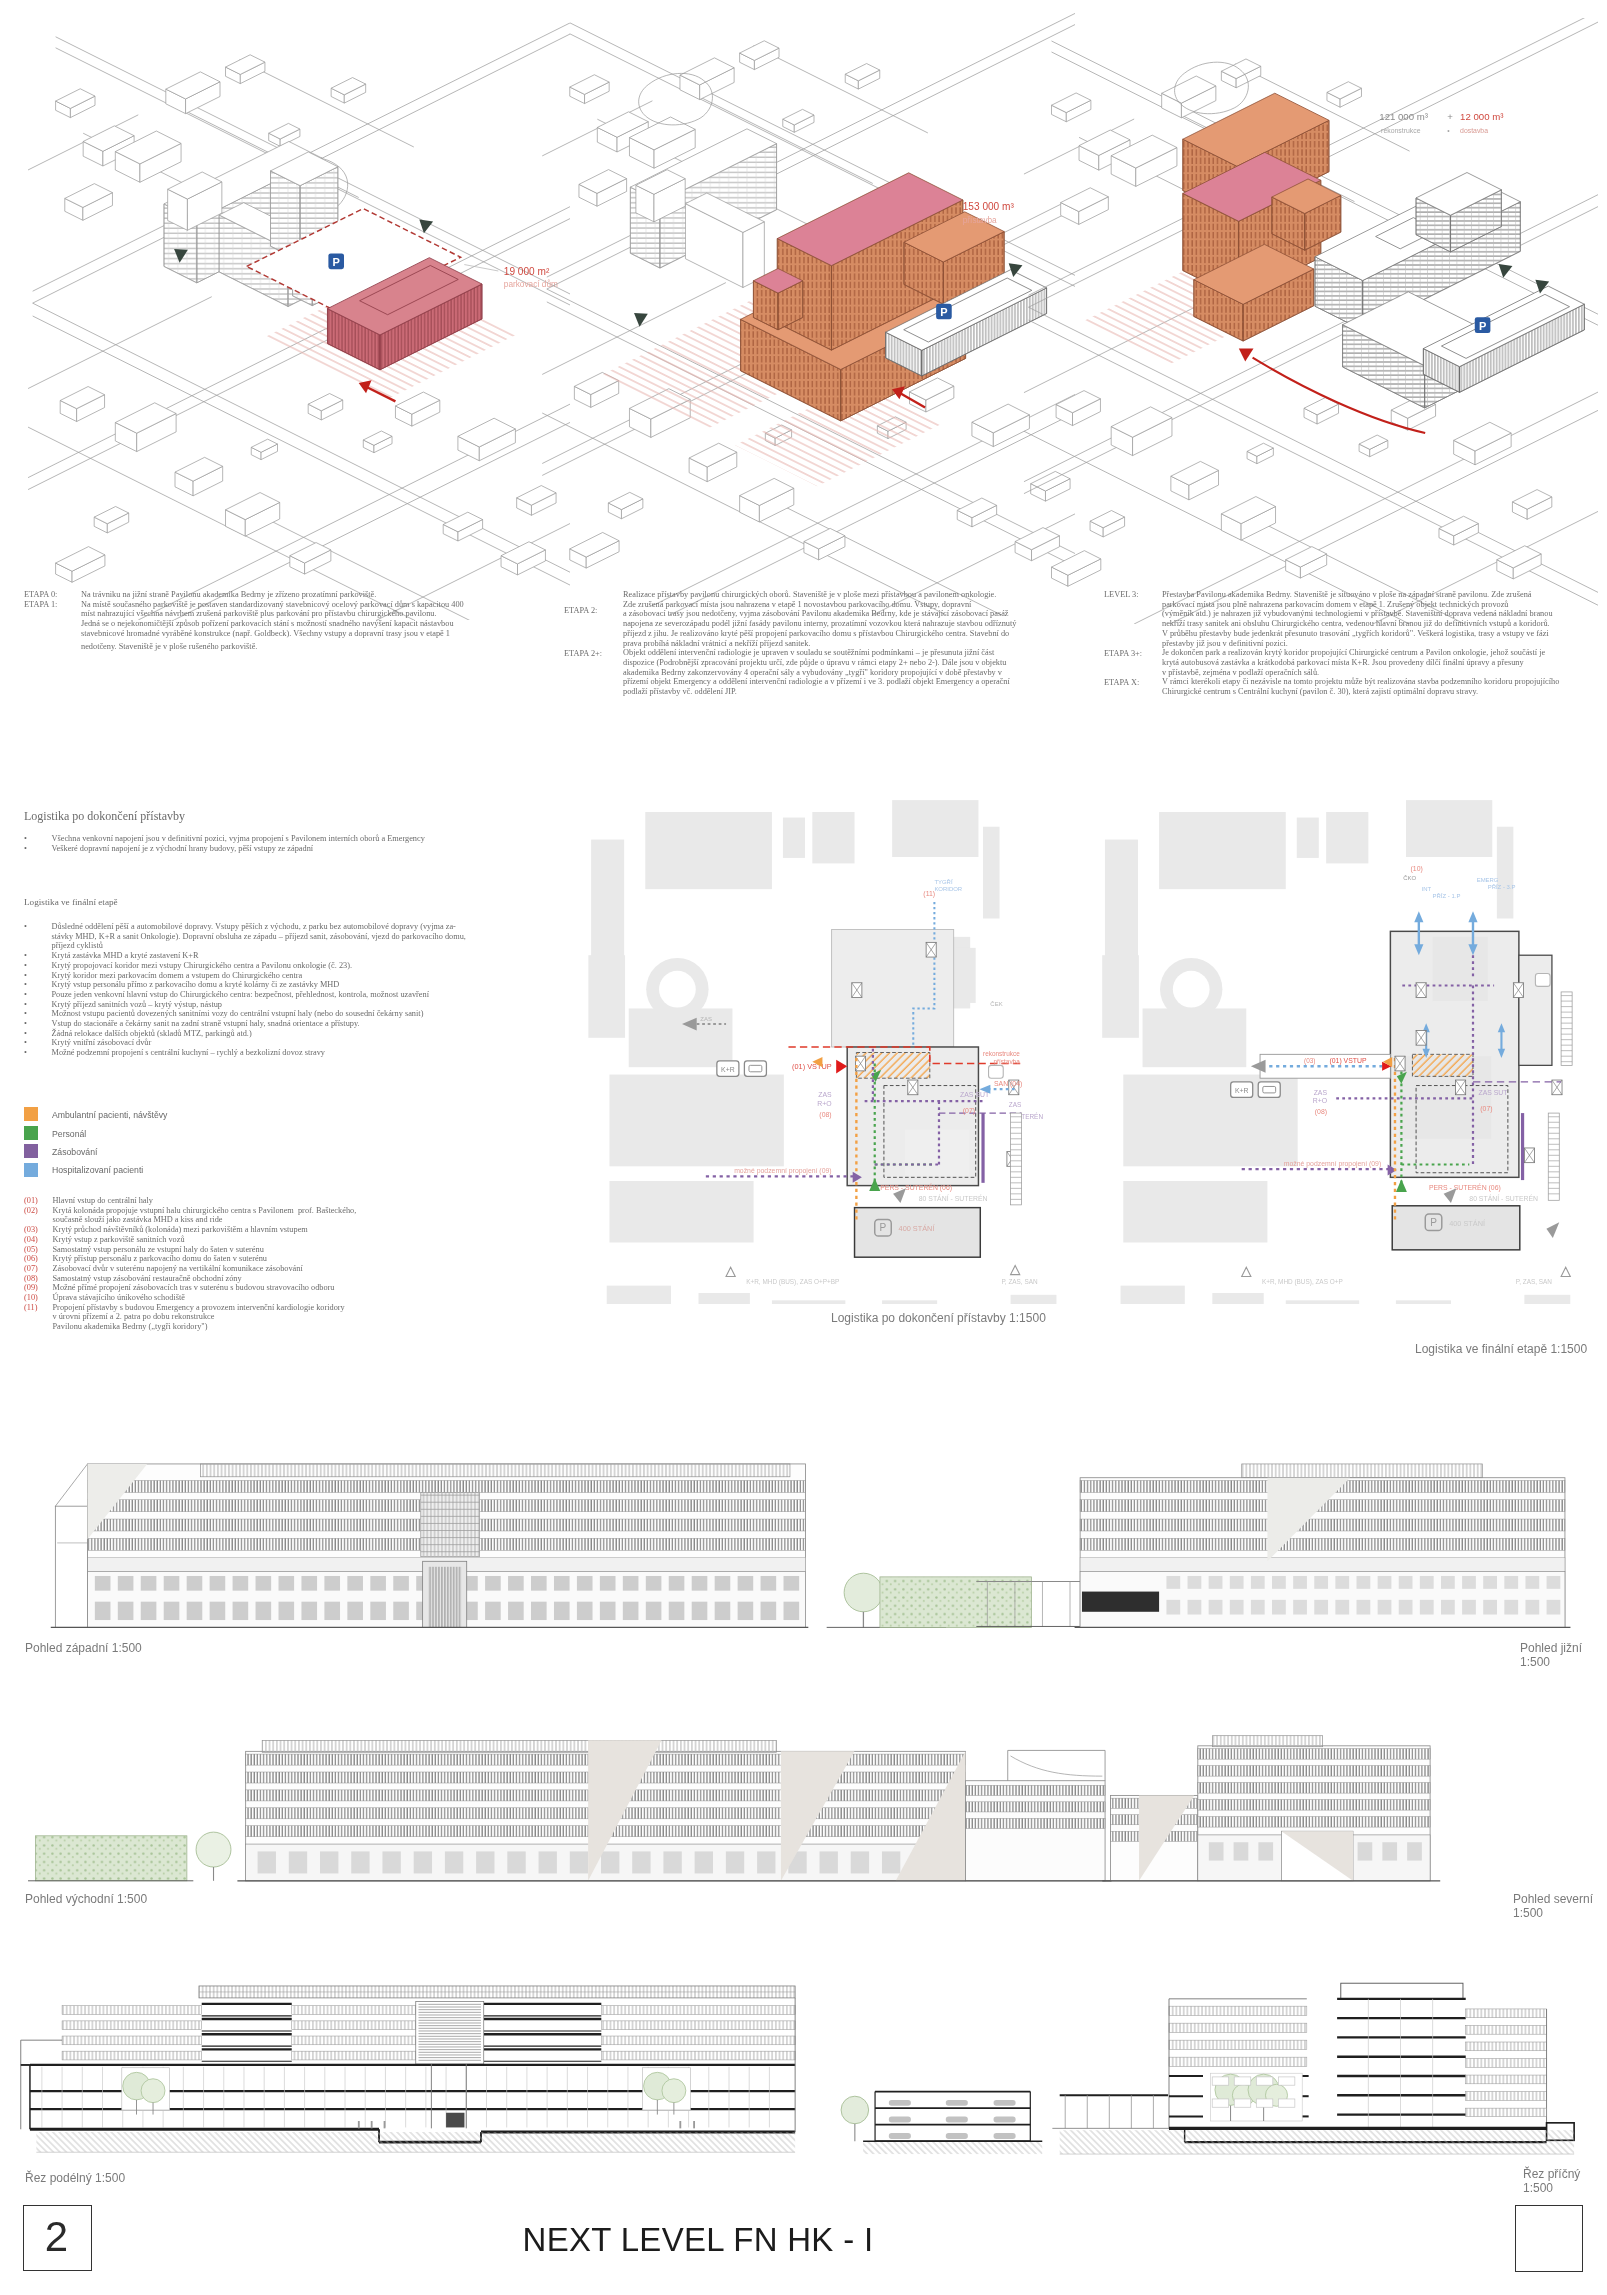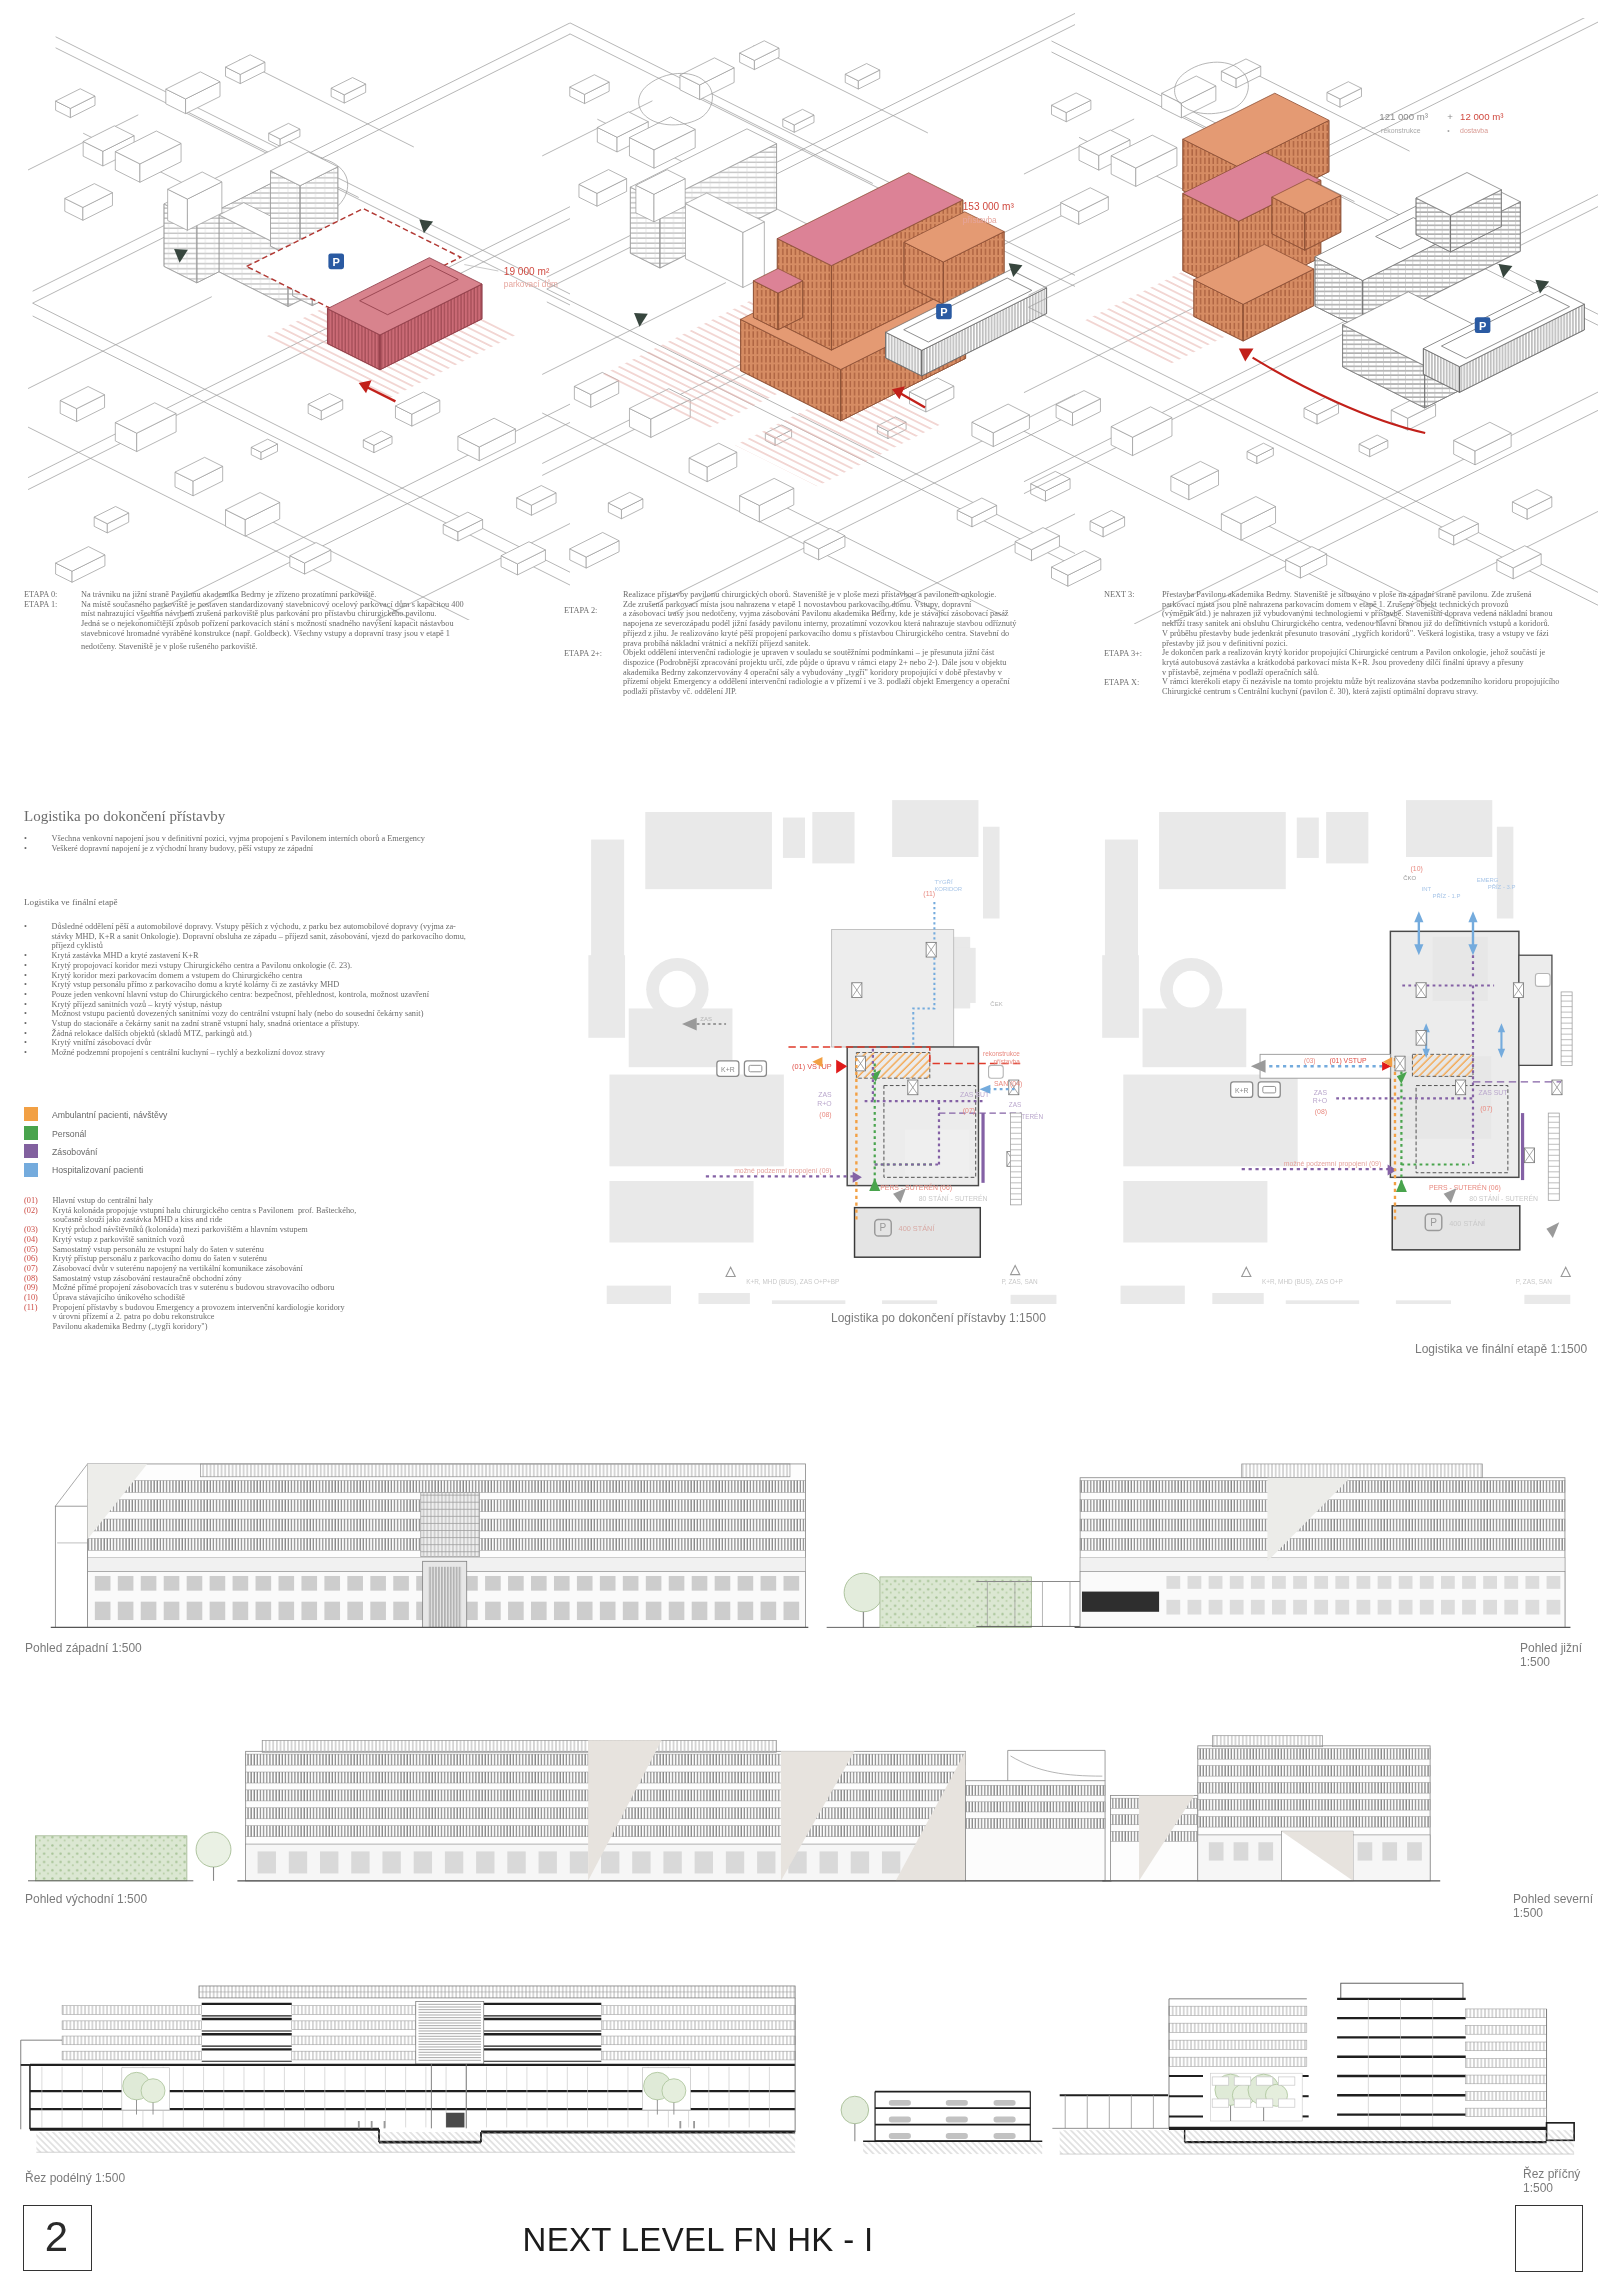--- a/index.html
+++ b/index.html
@@ -495,38 +495,38 @@
 příjezd z jihu. Je realizováno kryté pěší propojení parkovacího domu s přístavbou Chirurgického centra. Stavební do
 prava probíhá nákladní vrátnicí a nekříží příjezd sanitek.
 Objekt oddělení intervenční radiologie je upraven v souladu se soutěžními podmínkami – je přesunuta jižní část
 dispozice (Podrobnější zpracování projektu určí, zde půjde o úpravu v rámci etapy 2+ nebo 2-). Dále jsou v objektu
 akademika Bedrny zakonzervovány 4 operační sály a vybudovány „tygří" koridory propojující v době přestavby v
 přízemí objekt Emergency a oddělení intervenční radiologie a v přízemí i ve 3. podlaží objekt Emergency a operační
 podlaží přístavby vč. oddělení JIP.</div>
 </div>
 
 <div class="abs" style="left:1104px;top:590px;width:496px">
-<div class="t abs" style="left:0;top:0">NEXT 3:</div>
+<div class="t abs" style="left:0;top:0">LEVEL 3:</div>
 <div class="t abs" style="left:0;top:59px">ETAPA 3+:</div>
 <div class="t abs" style="left:0;top:88px">ETAPA X:</div>
 <div class="t abs" style="left:58px;top:0">Přestavba Pavilonu akademika Bedrny. Staveniště je situováno v ploše na západní straně pavilonu. Zde zrušená
 parkovací místa jsou plně nahrazena parkovacím domem v etapě 1. Zrušený objekt technických provozů
 (výměník atd.) je nahrazen již vybudovanými technologiemi v přístavbě. Staveništní doprava vedená nákladní branou
 nekříží trasy sanitek ani obsluhu Chirurgického centra, vedenou hlavní branou již do definitivních vstupů a koridorů.
 V průběhu přestavby bude jedenkrát přesunuto trasování „tygřích koridorů". Veškerá logistika, trasy a vstupy ve fázi
 přestavby již jsou v definitivní pozici.
 Je dokončen park a realizován krytý koridor propojující Chirurgické centrum a Pavilon onkologie, jehož součástí je
 krytá autobusová zastávka a krátkodobá parkovací místa K+R. Jsou provedeny dílčí finální úpravy a přesuny
 v přístavbě, zejména v podlaží operačních sálů.
 V rámci kterékoli etapy či nezávisle na tomto projektu může být realizována stavba podzemního koridoru propojujícího
 Chirurgické centrum s Centrální kuchyní (pavilon č. 30), která zajistí optimální dopravu stravy.</div>
 </div>
 
 <div class="abs" style="left:24px;top:812px;width:569px">
-<div class="t" style="font-size:15px">Logistika po dokončení přístavby</div>
+<div class="t" style="font-size:12px">Logistika po dokončení přístavby</div>
 <div class="t abs" style="left:0px;top:22px">•
 •</div>
 <div class="t abs" style="left:27.5px;top:22px">Všechna venkovní napojení jsou v definitivní pozici, vyjma propojení s Pavilonem interních oborů a Emergency
 Veškeré dopravní napojení je z východní hrany budovy, pěší vstupy ze západní</div>
 </div>
 
 <div class="abs" style="left:24px;top:898px;width:588px">
 <div class="t" style="font-size:9.2px">Logistika ve finální etapě</div>
 <div class="t abs" style="left:0px;top:24px">•
 

